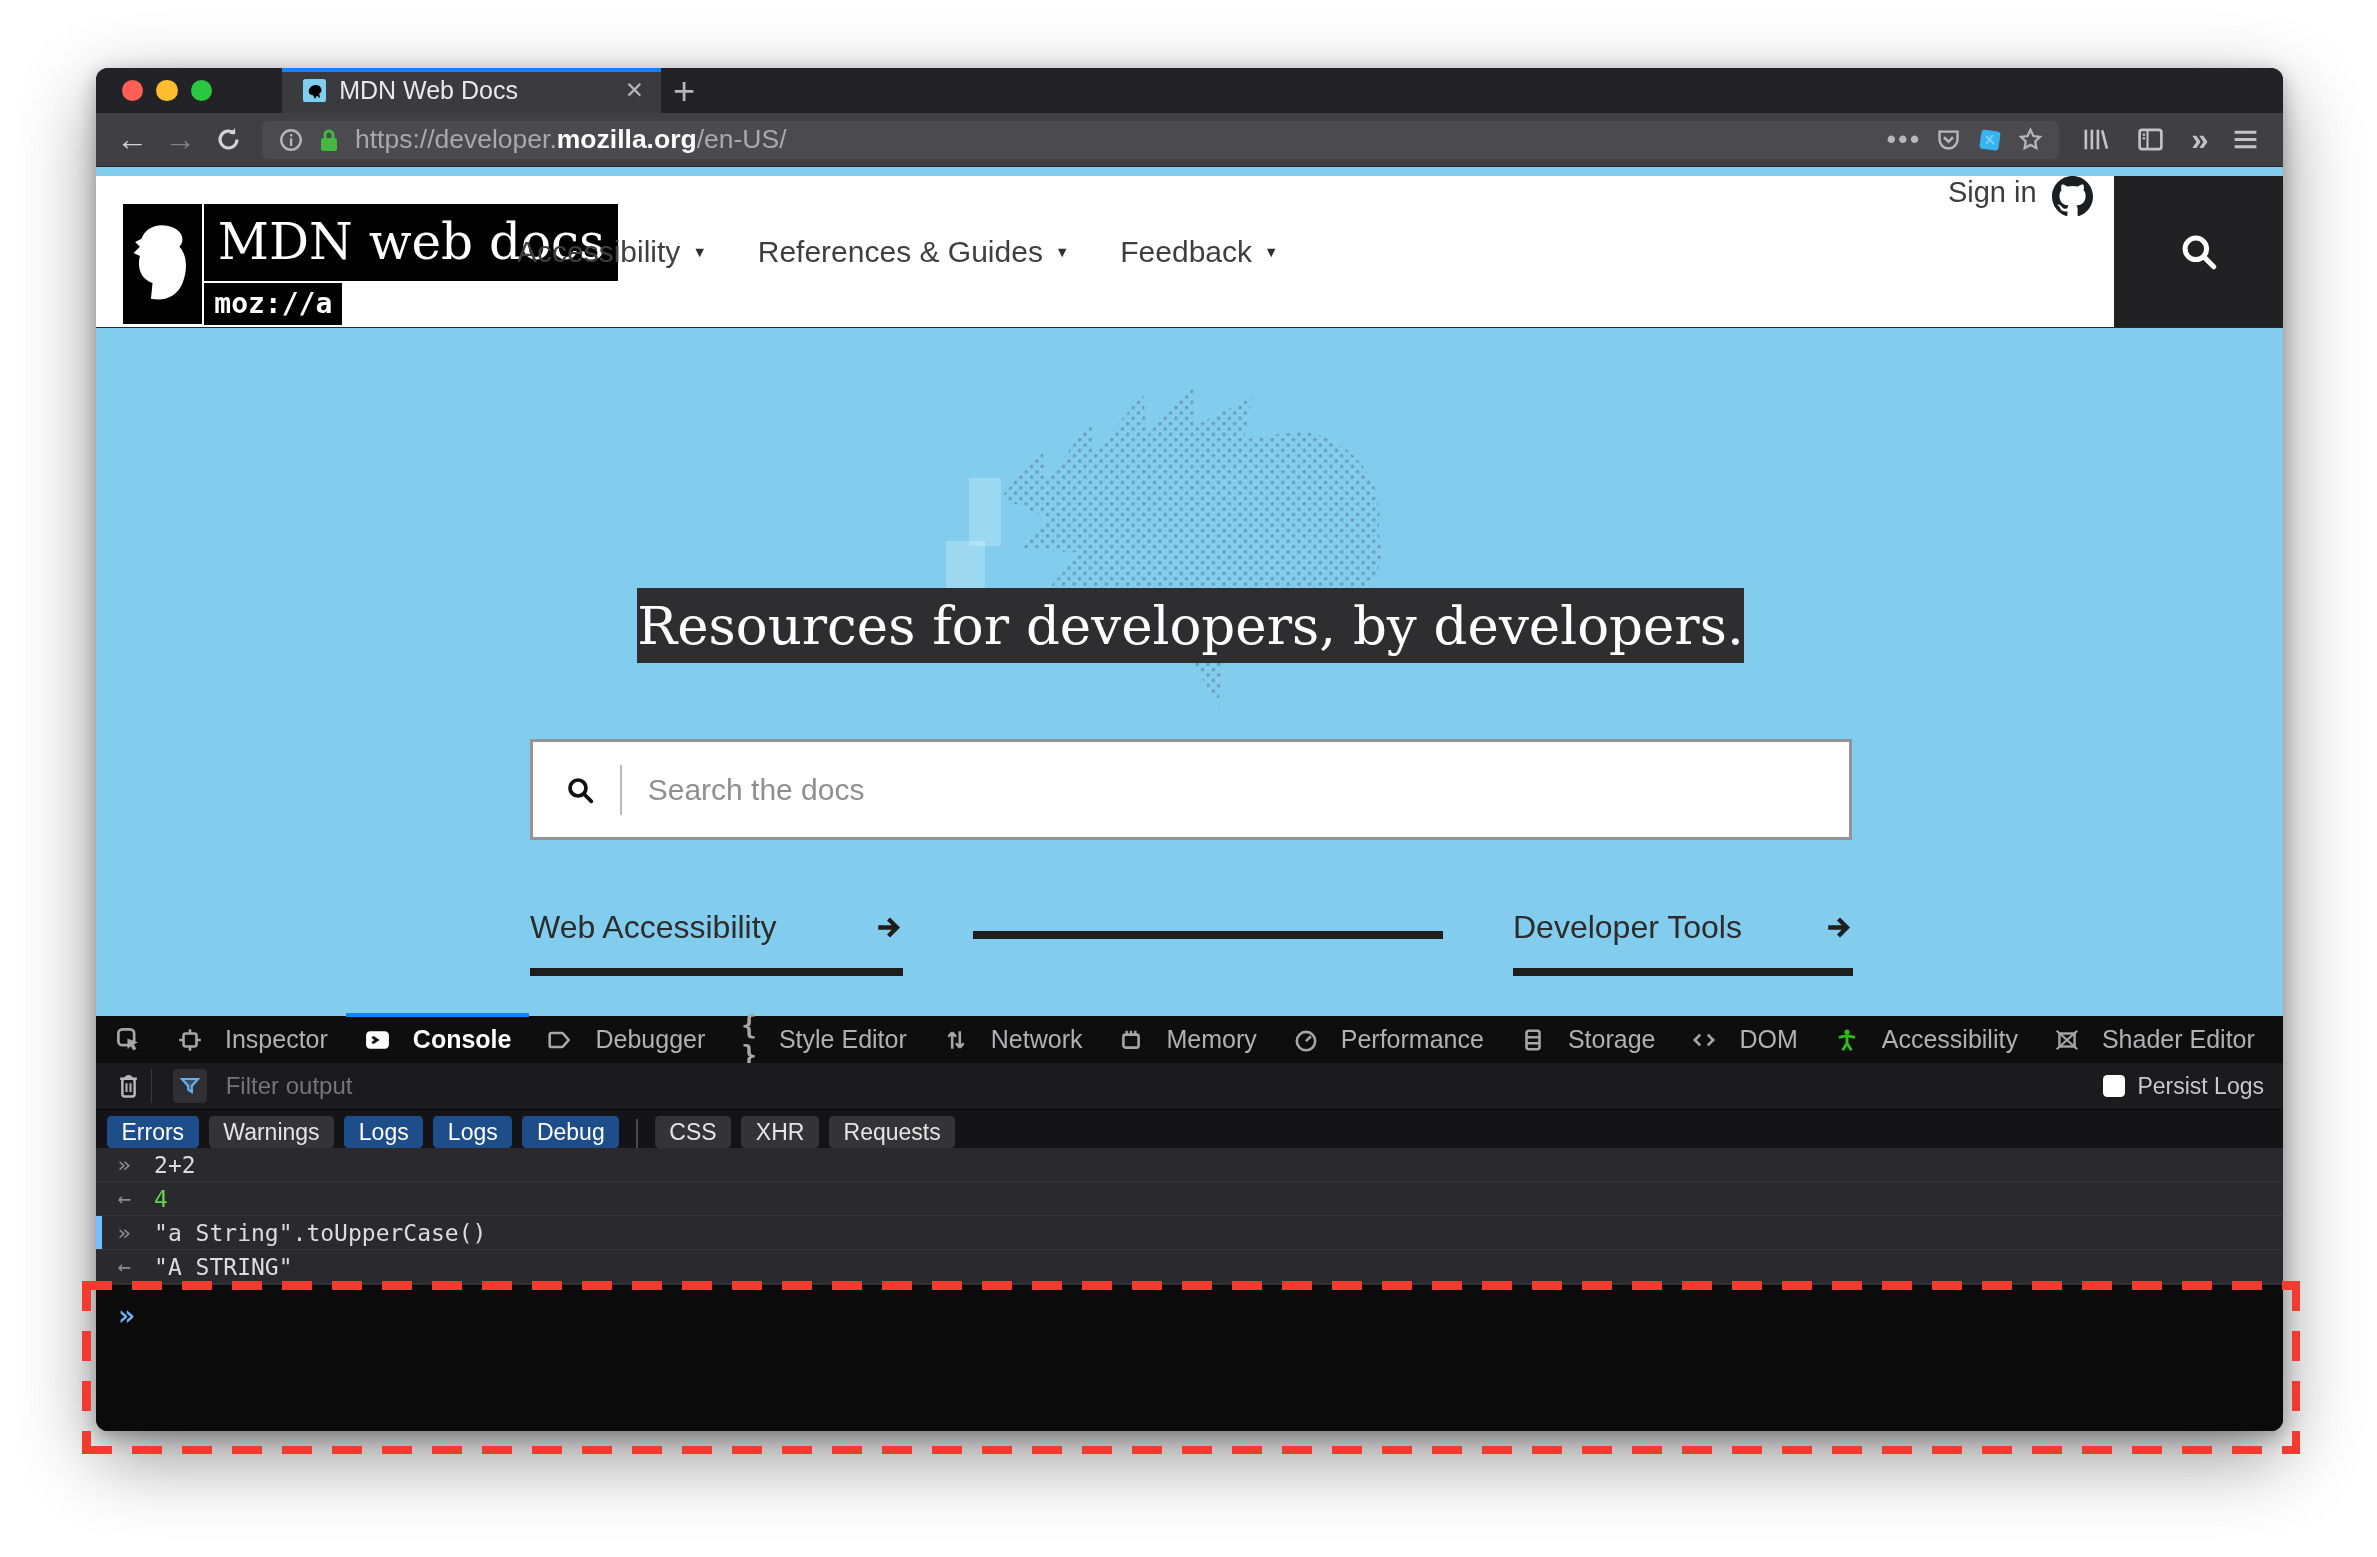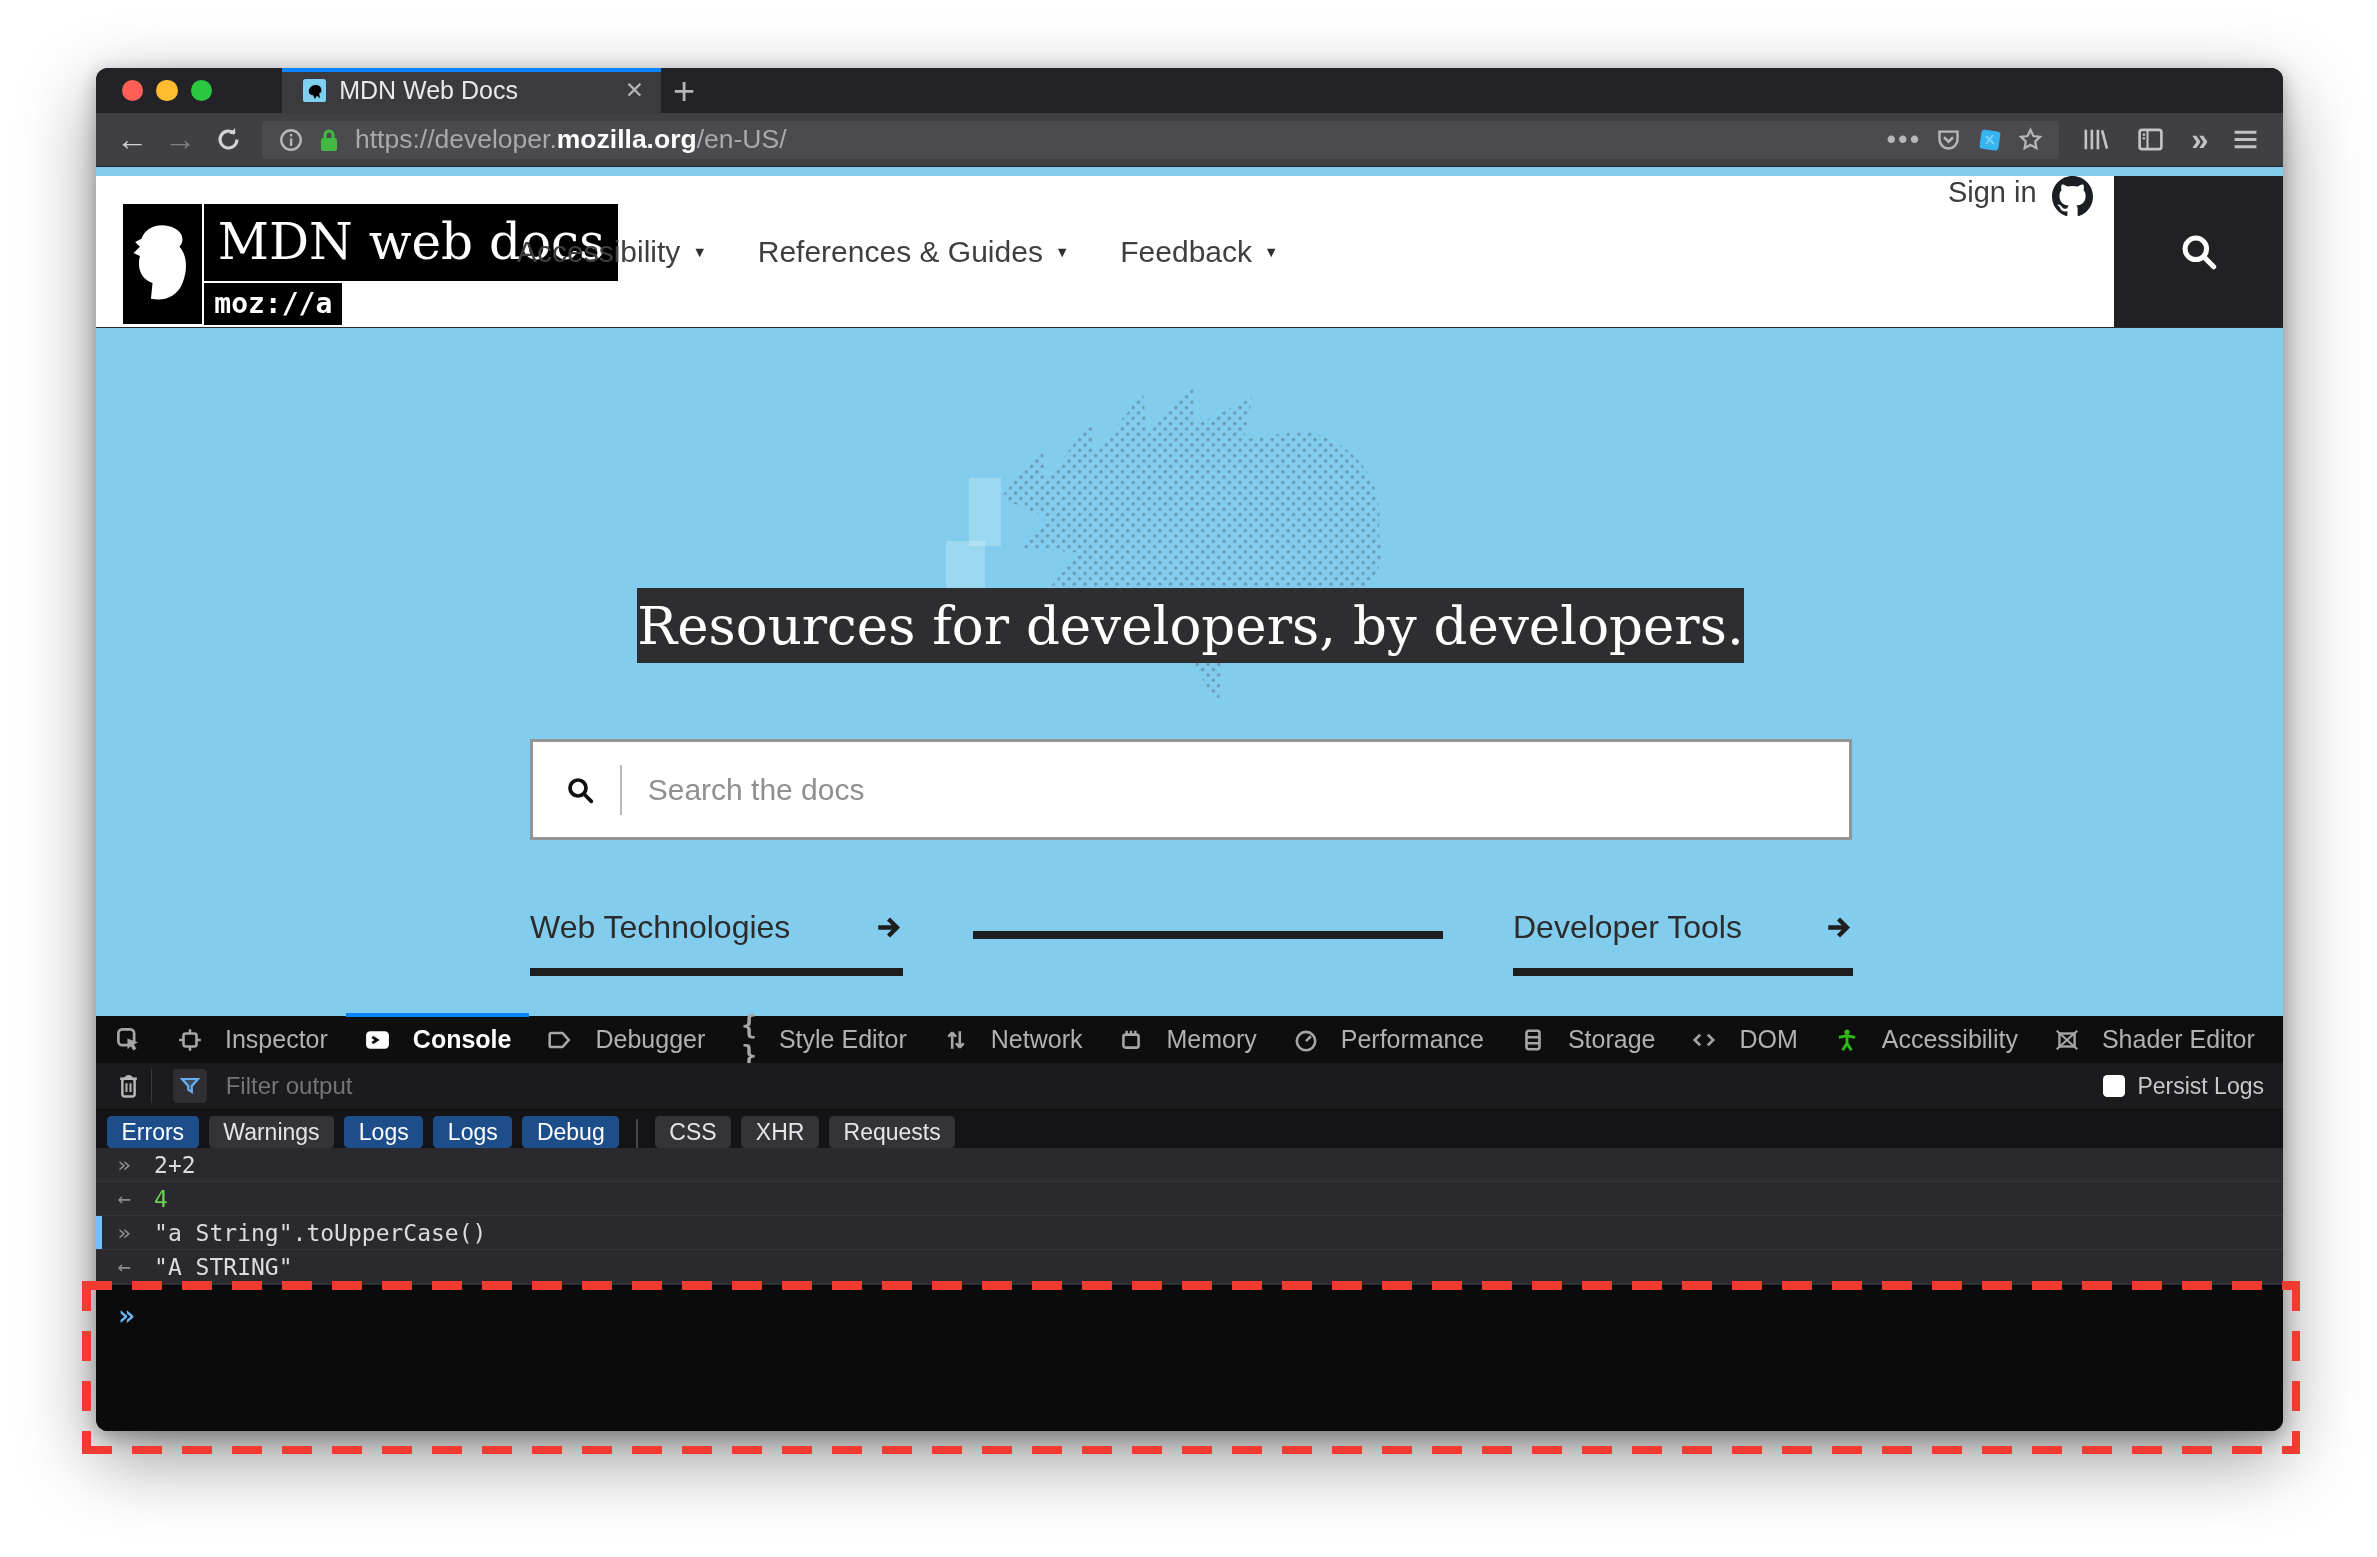--- a/index.html
+++ b/index.html
@@ -254,21 +254,21 @@
     <div class="docsearch">
       <svg width="32" height="32" viewBox="0 0 24 24">
           <circle cx="10.5" cy="10.5" r="6" fill="none" stroke="#111" stroke-width="2.8"></circle>
           <path d="M15 15l5.5 5.5" stroke="#111" stroke-width="2.8" stroke-linecap="round"></path>
         </svg>
       <div class="ds-divider"></div>
       <input class="ds-input" placeholder="Search the docs" style="">
     </div>
     <div class="herolink hl1">
       <div class="hl-row">
-          <span class="hl-label">Web Technologies</span>
+          <span class="hl-label">Web Accessibility</span>
         <svg width="29" height="29" viewBox="0 0 24 24">
             <path d="M3.5 12h15M12 5l7 7-7 7" fill="none" stroke="#1e1e1e" stroke-width="3.6"></path>
           </svg>
         </div>
       <div class="hl-bar"></div>
     </div>
     <div class="herolink hl2">
       <div class="hl-bar"></div>
     </div>
     <div class="herolink hl3">

